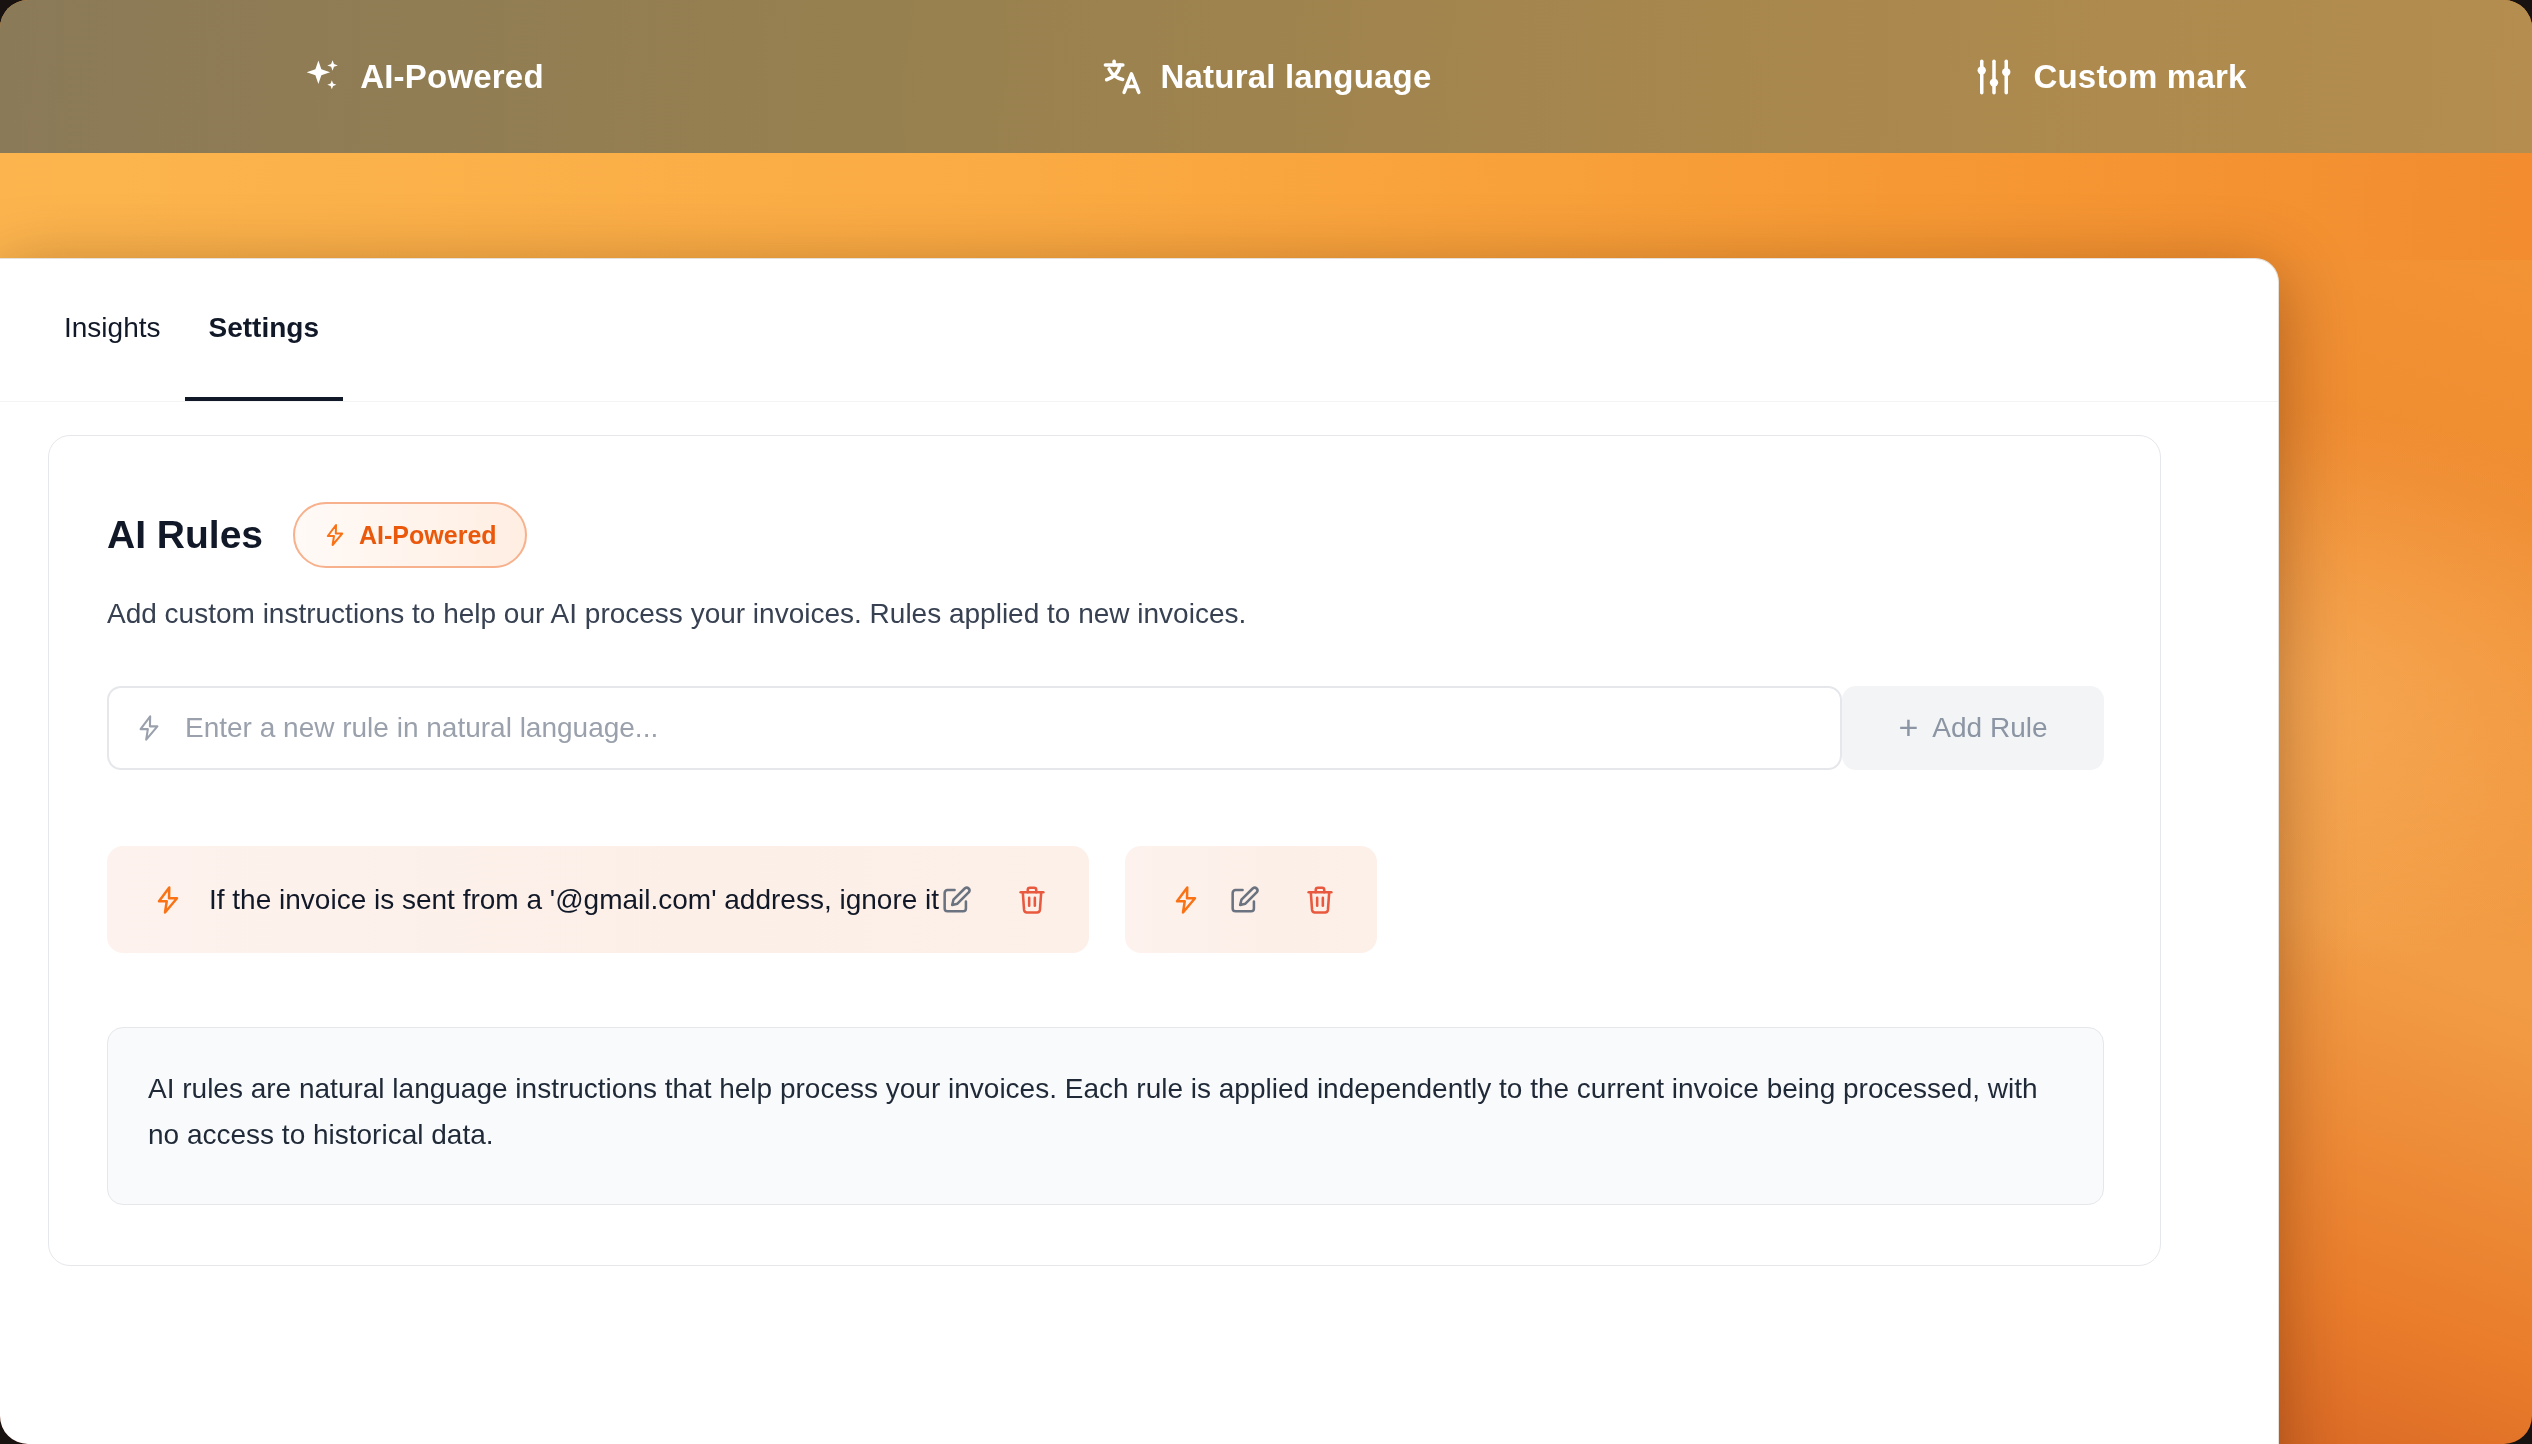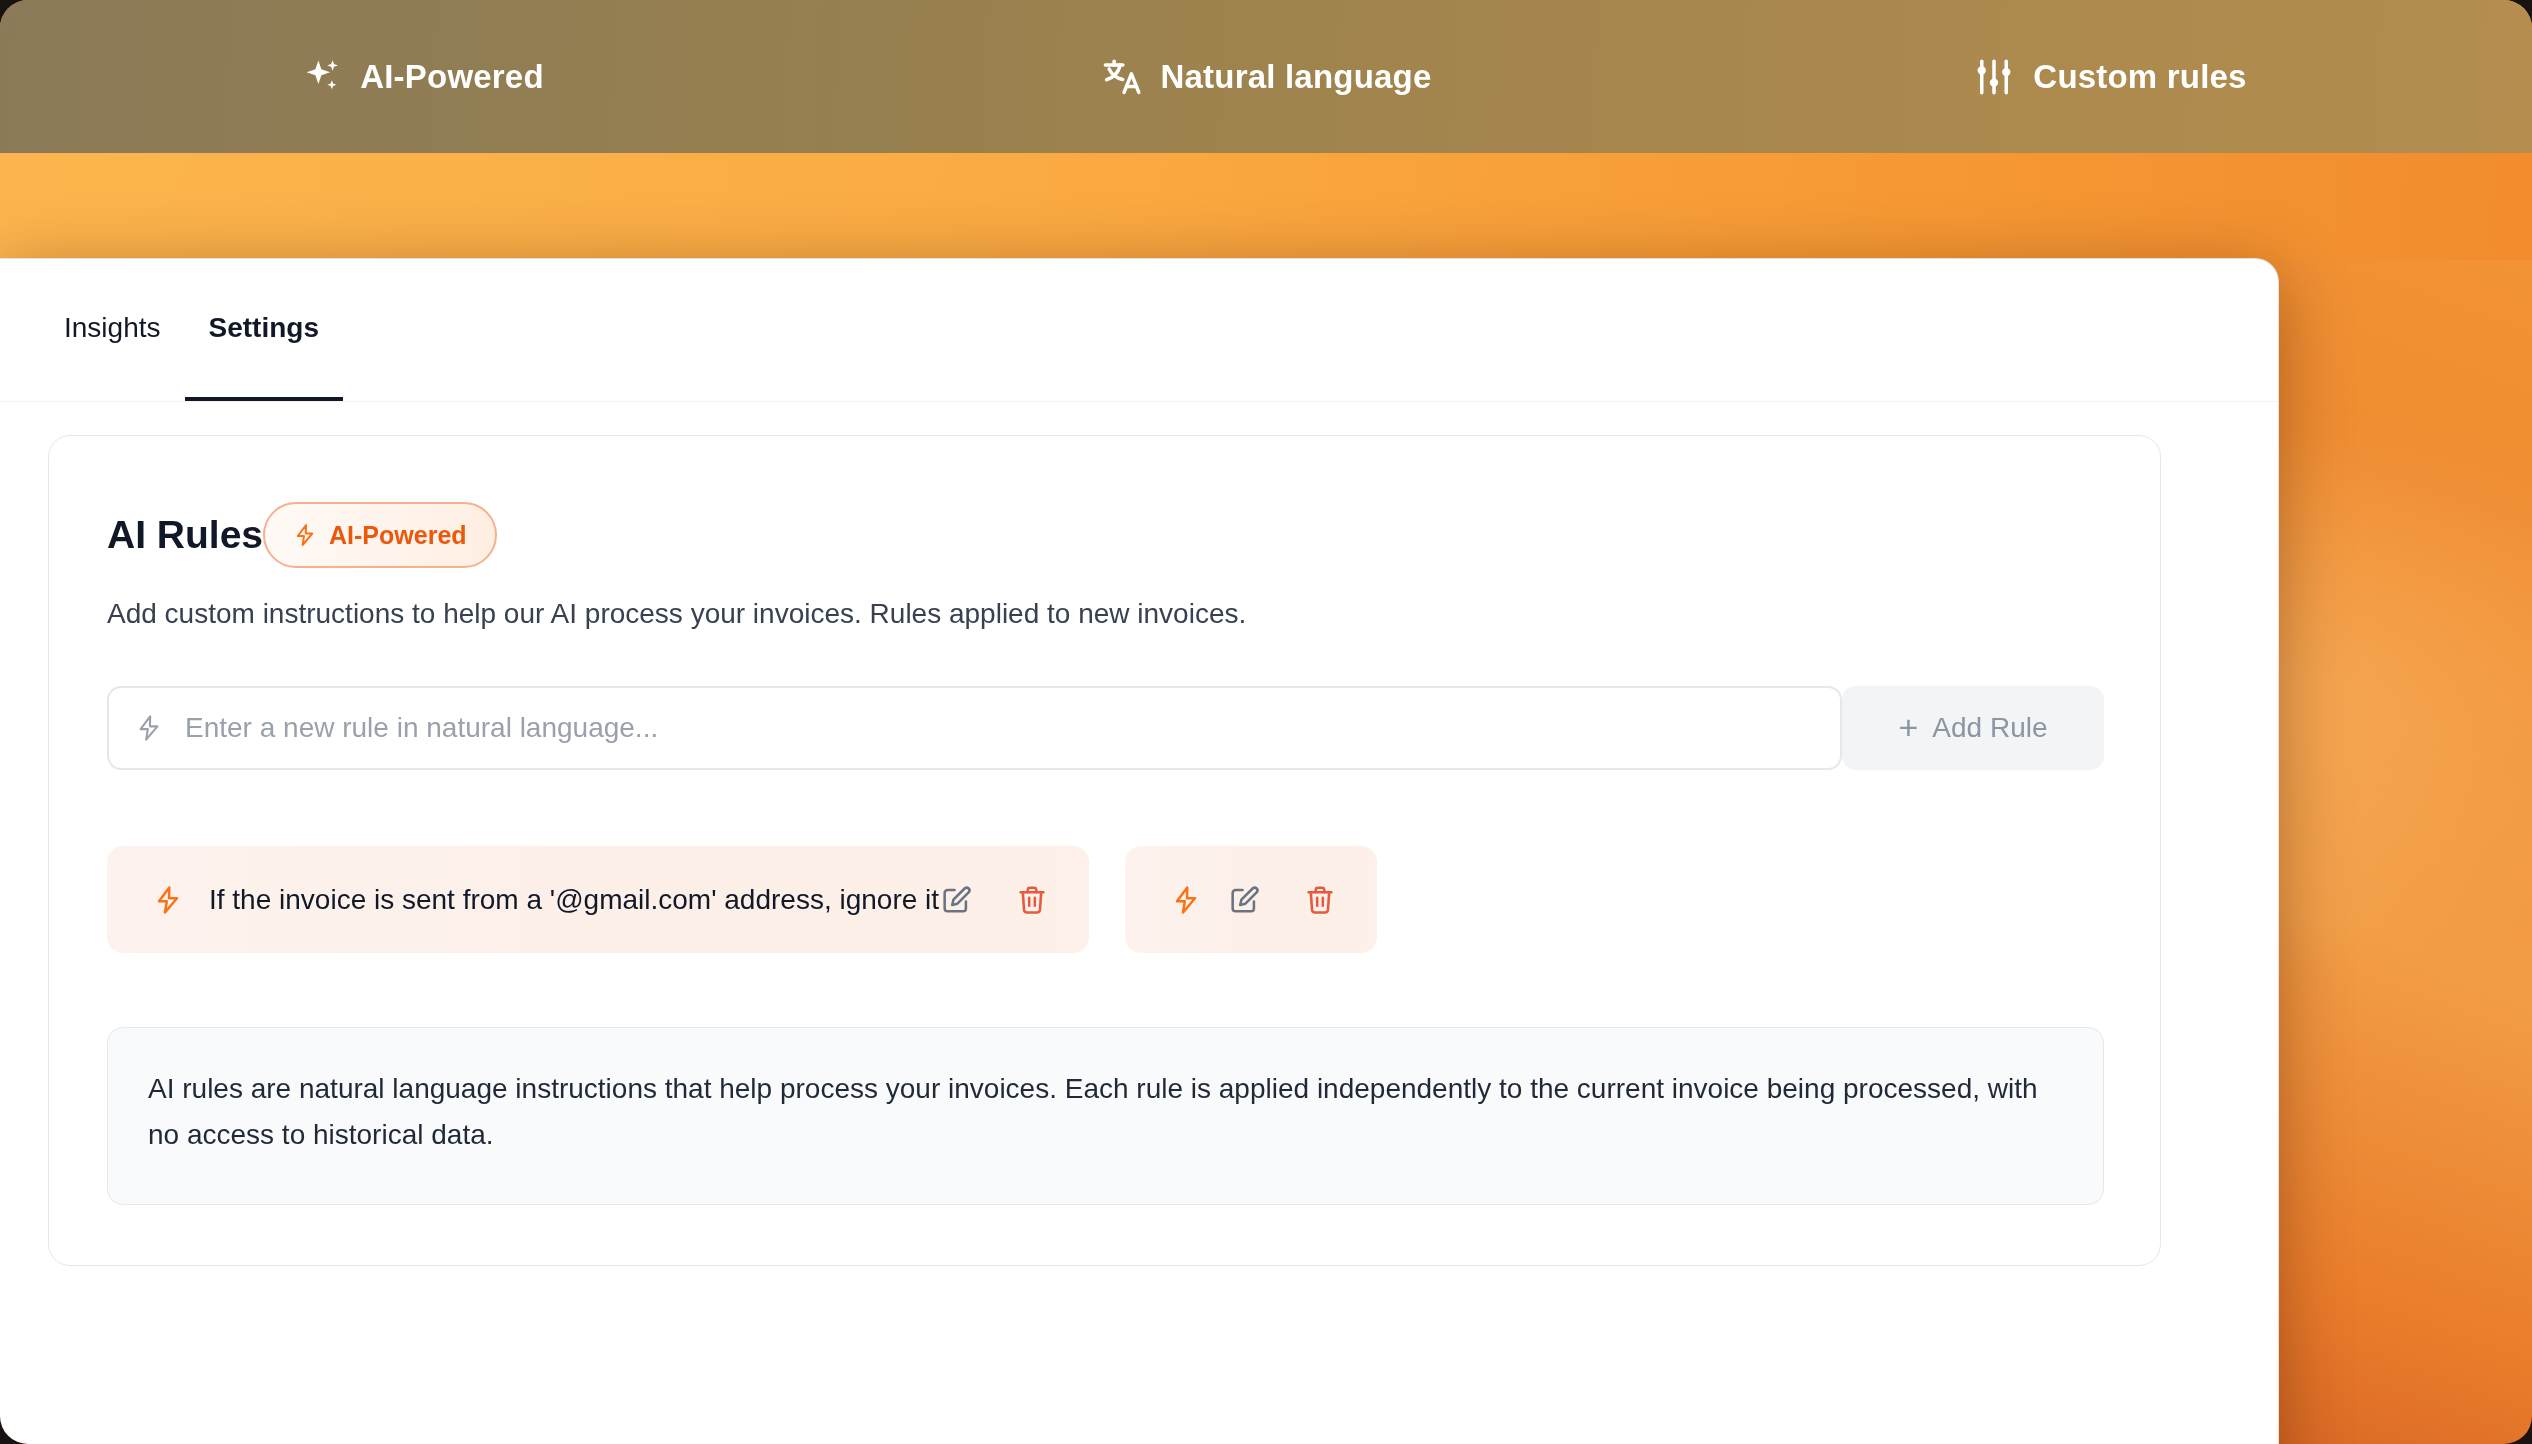--- a/index.html
+++ b/index.html
@@ -28,21 +28,21 @@
 
   .tab-row{display:flex;align-items:stretch;height:142px;padding-left:40px;border-bottom:1px solid #f4f4f5;}
   .tab{display:flex;align-items:center;padding:12px 24px;font-size:28px;color:#111827;cursor:pointer;
     border-bottom:4px solid transparent;}
   .tab.active{font-weight:700;border-bottom-color:#111827;}
 
   
   .card{margin:33px 0 0 48px;width:2113px;box-sizing:border-box;border:1px solid #e5e7eb;border-radius:22px;
     background:#ffffff;padding:66px 56px 60px 58px;}
 
-  .title-row{display:flex;align-items:center;}
+  .title-row{display:flex;align-items:center;gap:30px;}
   .card-title{font-size:39px;font-weight:700;color:#111827;line-height:1.1;}
   .ai-badge{display:inline-flex;align-items:center;gap:12px;height:62px;padding:0 28px;border-radius:999px;
     border:2px solid #f7b18c;background:linear-gradient(90deg,#fffaf7,#ffeee2);color:#ea580c;
     font-size:25px;font-weight:700;}
   .ai-badge svg{width:24px;height:24px;}
 
   .card-desc{margin-top:30px;font-size:28px;color:#374151;}
 
   .input-row{margin-top:56px;display:flex;}
   .rule-input-wrap{flex:1;display:flex;align-items:center;gap:20px;height:84px;box-sizing:border-box;
@@ -97,21 +97,21 @@
     </div>
     <div class="feature-item">
       <svg viewBox="0 0 24 24" fill="#ffffff" stroke="#ffffff" stroke-width="2" stroke-linecap="round">
         <path d="M5 3 V21" fill="none"></path>
           <circle cx="5" cy="8.2" r="2.4" stroke="none"></circle>
         <path d="M12 3 V21" fill="none"></path>
           <circle cx="12" cy="15.2" r="2.4" stroke="none"></circle>
         <path d="M19 3 V21" fill="none"></path>
           <circle cx="19" cy="9.2" r="2.4" stroke="none"></circle>
       </svg>
-      <span class="label">Custom rules</span>
+      <span class="label">Custom mark</span>
     </div>
   </div>
 
   <div class="band"></div>
 
   <div class="window">
 
     <div class="tab-row">
       <div class="tab">Insights</div>
       <div class="tab active">Settings</div>

